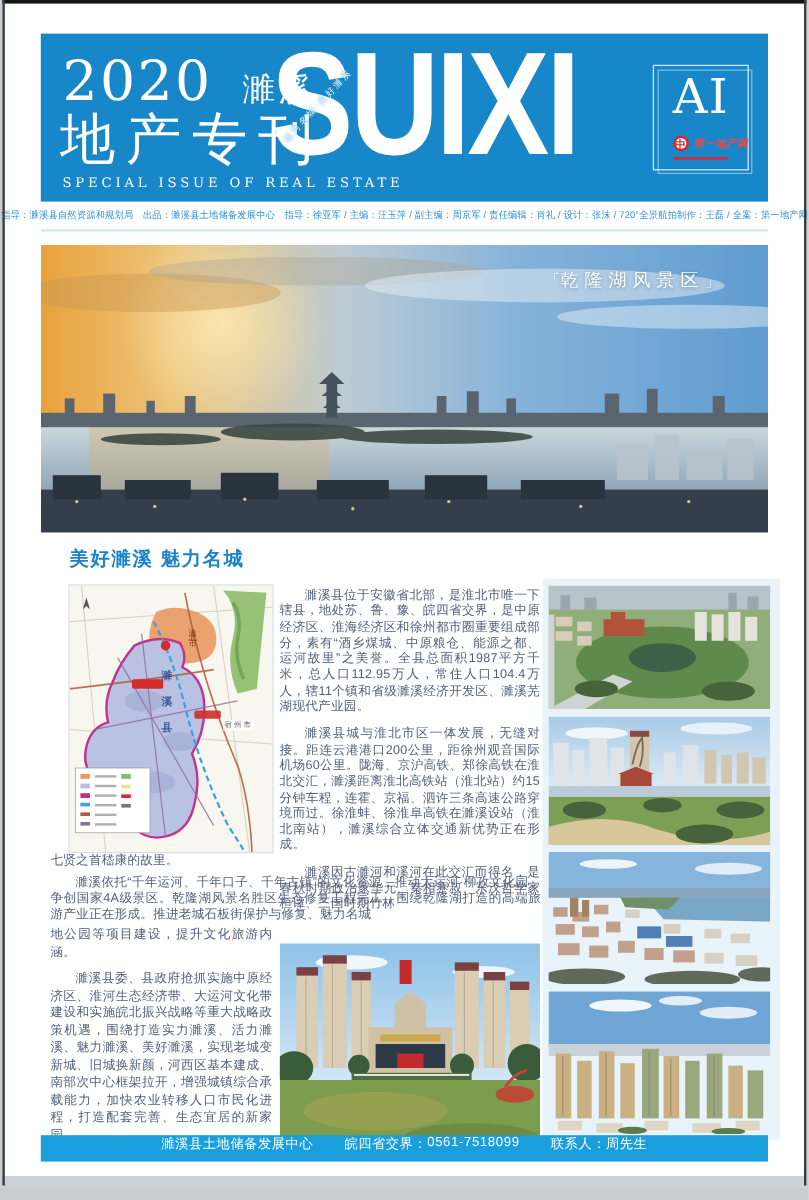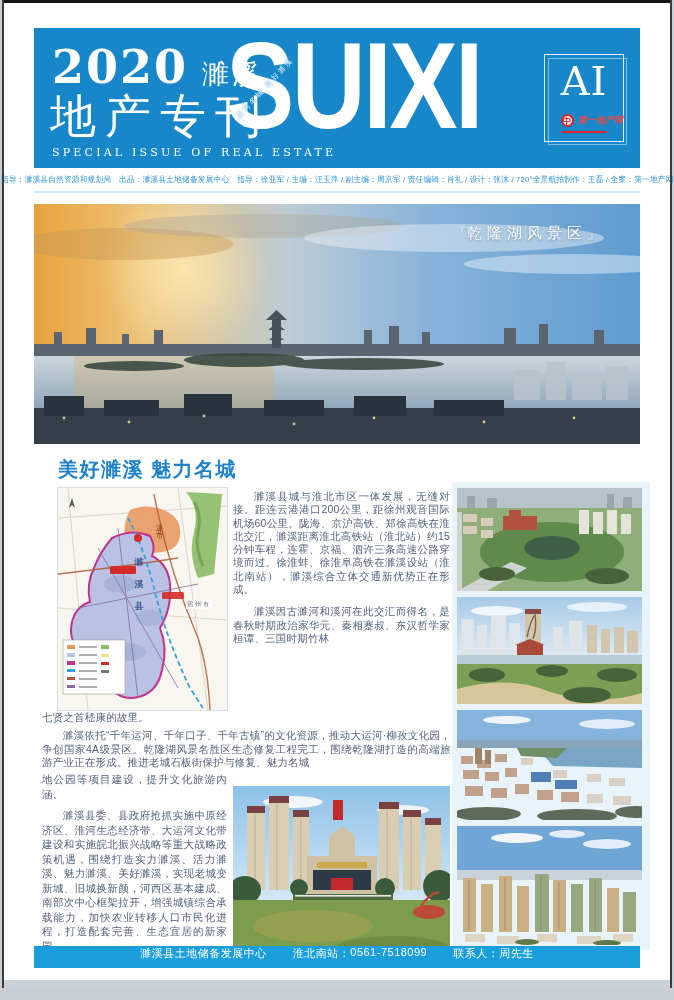--- a/index.html
+++ b/index.html
@@ -10,21 +10,21 @@
   }
   .page { position:absolute; left:2px; right:2px; top:0; height:990px; background:#ffffff; }
   .top-rule { position:absolute; left:0; right:0; top:0; height:3px; background:#141414; }
   .side-rule { position:absolute; top:0; height:988px; width:2px; background:#3a3a3a; }
   .side-rule.l { left:0; } .side-rule.r { right:0; }
 
   
   .masthead { position:absolute; left:32px; top:28px; width:606px; height:140px;
     background:#1787ca; color:#fff; overflow:hidden; }
   .mh-year { position:absolute; left:18px; top:12px; font-family:"DejaVu Serif", serif;
-    font-size:46px; font-weight:bold; letter-spacing:2px; }
+    font-size:46px; font-weight:normal; letter-spacing:2px; }
   .mh-region { position:absolute; left:168px; top:28px; font-size:27px; font-weight:300; letter-spacing:3px; }
   .mh-title { position:absolute; left:16px; top:58px; font-size:46px; font-weight:100;
     letter-spacing:9px; }
   .mh-en { position:absolute; left:18px; top:118px; font-family:"DejaVu Serif", serif;
     font-size:11px; letter-spacing:3.2px; }
   .mh-big { position:absolute; left:192px; top:-28px; font-size:122px; font-weight:bold;
     letter-spacing:-3px; transform:scaleX(.84); transform-origin:left top; line-height:1.42; }
   .mh-slogan { position:absolute; left:200px; top:86px; font-size:7.5px; letter-spacing:2px;
     transform:rotate(-47deg); transform-origin:left top; color:#eaf6ff; white-space:nowrap;
     text-shadow:0 0 2px rgba(23,135,202,.9); }
@@ -49,21 +49,21 @@
     letter-spacing:.2px; }
 
   
   .hero { position:absolute; left:32px; top:204px; width:606px; height:240px; overflow:hidden; }
   .hero-caption { position:absolute; right:40px; top:20px; color:#fdfdfd;
     font-family:"DejaVu Serif", serif; font-size:15px; letter-spacing:5px;
     text-shadow:0 1px 3px rgba(40,70,100,.45); }
   .hero-caption .brk { font-size:13px; opacity:.95; letter-spacing:0; }
 
   
-  .section-title { position:absolute; left:56px; top:456px; font-size:20px; font-weight:bold;
+  .section-title { position:absolute; left:56px; top:456px; font-size:16px; font-weight:bold;
     color:#1e82c8; letter-spacing:1.5px; }
 
   
   .map-wrap { position:absolute; left:56px; top:488px; width:169px; height:222px;
     background:#f7f6ef; outline:1px solid #d9dde4; }
   .map-label { position:absolute; color:#7a4a20; font-size:7px; letter-spacing:2px; }
   .map-county { position:absolute; left:74px; top:62px; writing-mode:vertical-rl;
     font-size:9px; color:#2c4a8a; letter-spacing:22px; font-weight:bold; opacity:.85; }
   .map-city { left:96px; top:30px; writing-mode:vertical-rl; letter-spacing:4px; color:#8a3c14; }
   .map-neighbor { left:128px; top:112px; color:#555; font-size:6px; background:rgba(255,255,255,.8); padding:0 1px; }
@@ -263,20 +263,21 @@
       <g>
         <polygon points="14,10 17,20 14,17 11,20" fill="#555"></polygon>
       </g>
     </svg>
     <div class="map-county">濉溪县</div>
     <div class="map-label map-city">淮北市</div>
     <div class="map-label map-neighbor">宿州市</div>
   </div>
 
   <div class="txt col-right">
+    <p>濉溪县位于安徽省北部，是淮北市唯一下辖县，地处苏、鲁、豫、皖四省交界，是中原经济区、淮海经济区和徐州都市圈重要组成部分，素有“酒乡煤城、中原粮仓、能源之都、运河故里”之美誉。全县总面积1987平方千米，总人口112.95万人，常住人口104.4万人，辖11个镇和省级濉溪经济开发区、濉溪芜湖现代产业园。</p>
     <p>濉溪县城与淮北市区一体发展，无缝对接。距连云港港口200公里，距徐州观音国际机场60公里。陇海、京沪高铁、郑徐高铁在淮北交汇，濉溪距离淮北高铁站（淮北站）约15分钟车程，连霍、京福、泗许三条高速公路穿境而过。徐淮蚌、徐淮阜高铁在濉溪设站（淮北南站），濉溪综合立体交通新优势正在形成。</p>
     <p>濉溪因古濉河和溪河在此交汇而得名，是春秋时期政治家华元、秦相蹇叔、东汉哲学家桓谭、三国时期竹林</p>
   </div>
   <div class="txt wide">
     <p class="cont">七贤之首嵇康的故里。</p>
     <p class="ind">濉溪依托“千年运河、千年口子、千年古镇”的文化资源，推动大运河·柳孜文化园，争创国家4A级景区。乾隆湖风景名胜区生态修复工程完工，围绕乾隆湖打造的高端旅游产业正在形成。推进老城石板街保护与修复、魅力名城</p>
   </div>
   <div class="txt col-narrow">
     <p>地公园等项目建设，提升文化旅游内涵。</p>
     <p class="ind">濉溪县委、县政府抢抓实施中原经济区、淮河生态经济带、大运河文化带建设和实施皖北振兴战略等重大战略政策机遇，围绕打造实力濉溪、活力濉溪、魅力濉溪、美好濉溪，实现老城变新城、旧城换新颜，河西区基本建成、南部次中心框架拉开，增强城镇综合承载能力，加快农业转移人口市民化进程，打造配套完善、生态宜居的新家园。</p>
@@ -515,21 +516,21 @@
       <g fill="#d8c47a">
           <ellipse cx="30" cy="170" rx="22" ry="5"></ellipse>
           <ellipse cx="120" cy="174" rx="30" ry="4"></ellipse>
         </g>
     </svg>
   </div>
 
   <div class="footer">
     <span>濉溪县土地储备发展中心</span>
     <span class="gap"></span>
-    <span>淮北南站：</span>
+    <span>皖四省交界：</span>
       <span>0561-7518099</span>
     <span class="gap"></span>
     <span>联系人：</span>
       <span>周先生</span>
   </div>
 
   <div class="bottom-strip"></div>
   <div class="side-rule l"></div>
   <div class="side-rule r"></div>
 </div>

